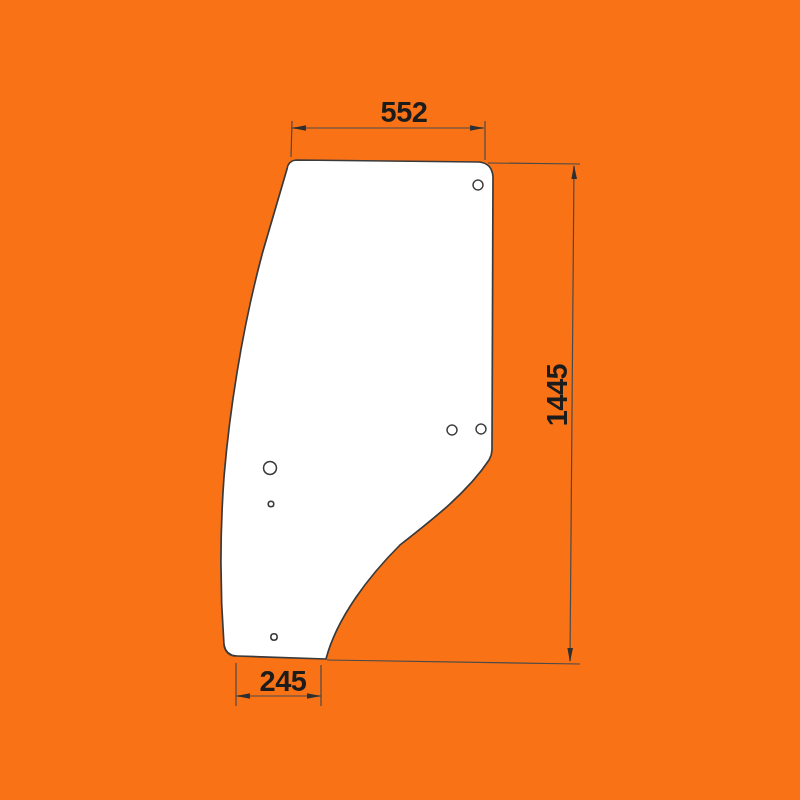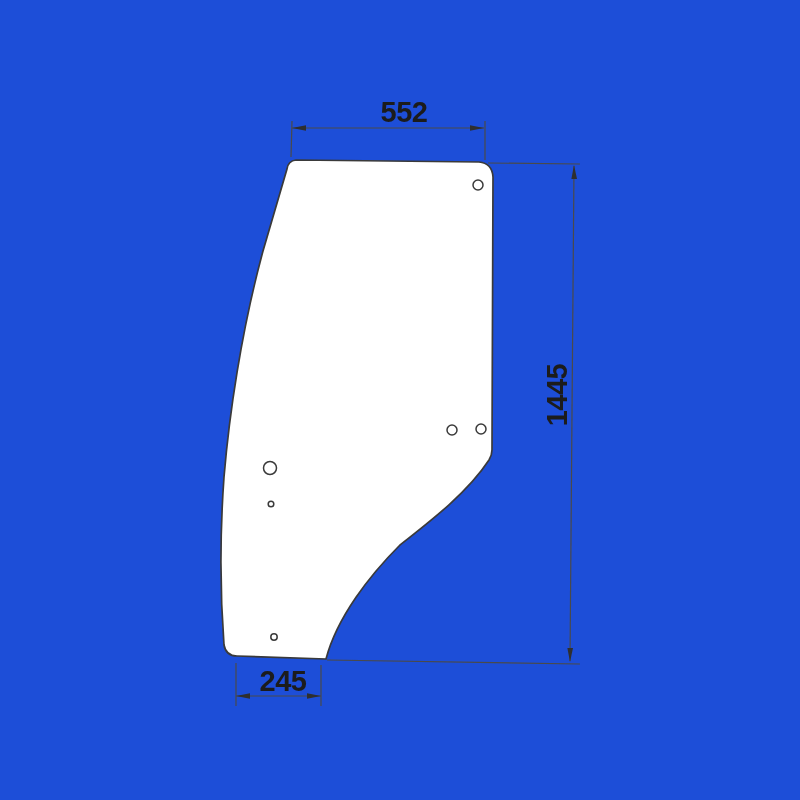--- a/index.html
+++ b/index.html
@@ -7,21 +7,21 @@
     padding: 0;
     width: 800px;
     height: 800px;
     background: #ffffff;
     font-family: "Liberation Sans", sans-serif;
   }
   .stage {
     position: relative;
     width: 800px;
     height: 800px;
-    background: #1d4ed8;
+    background: #f97316;
     overflow: hidden;
   }
   svg { display: block; }
   .outline {
     fill: #ffffff;
     stroke: #3a3a3a;
     stroke-width: 1.7;
     stroke-linejoin: round;
   }
   .hole {

